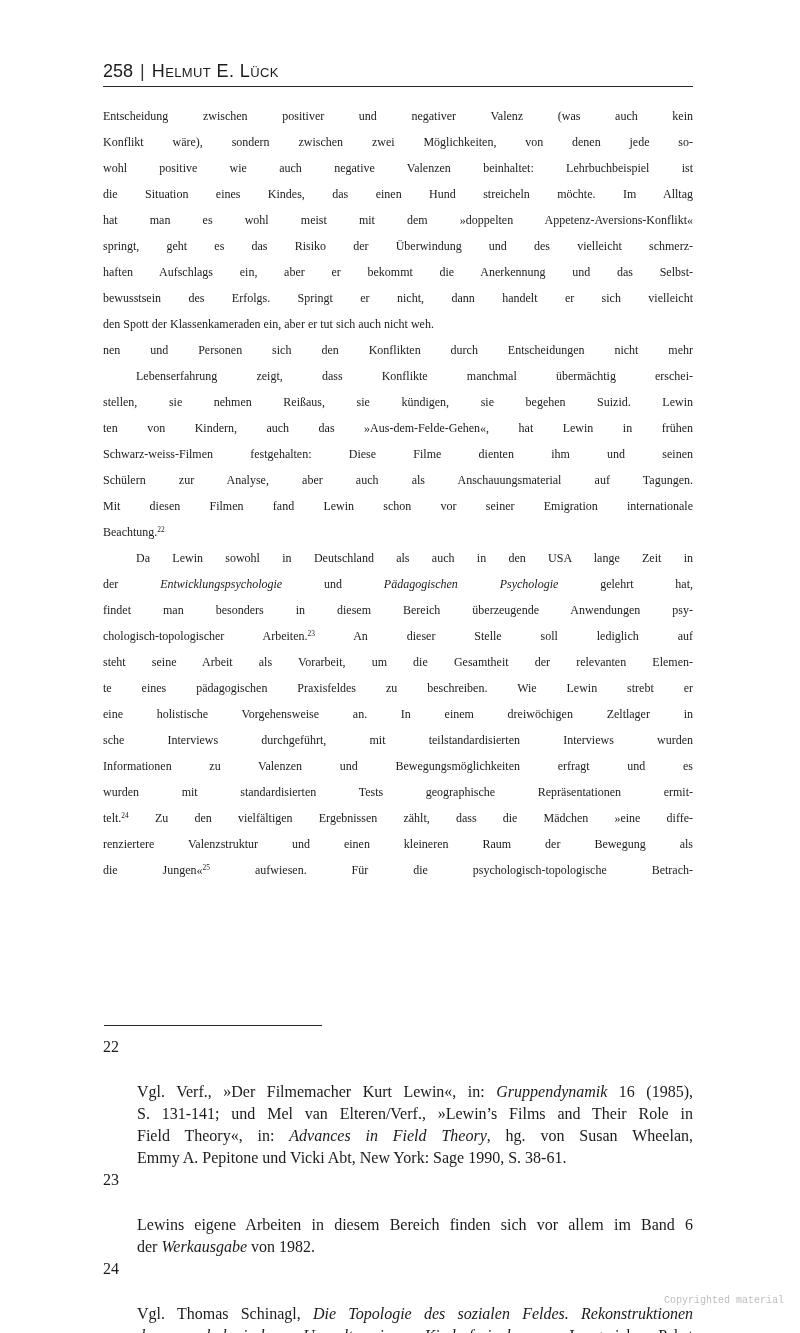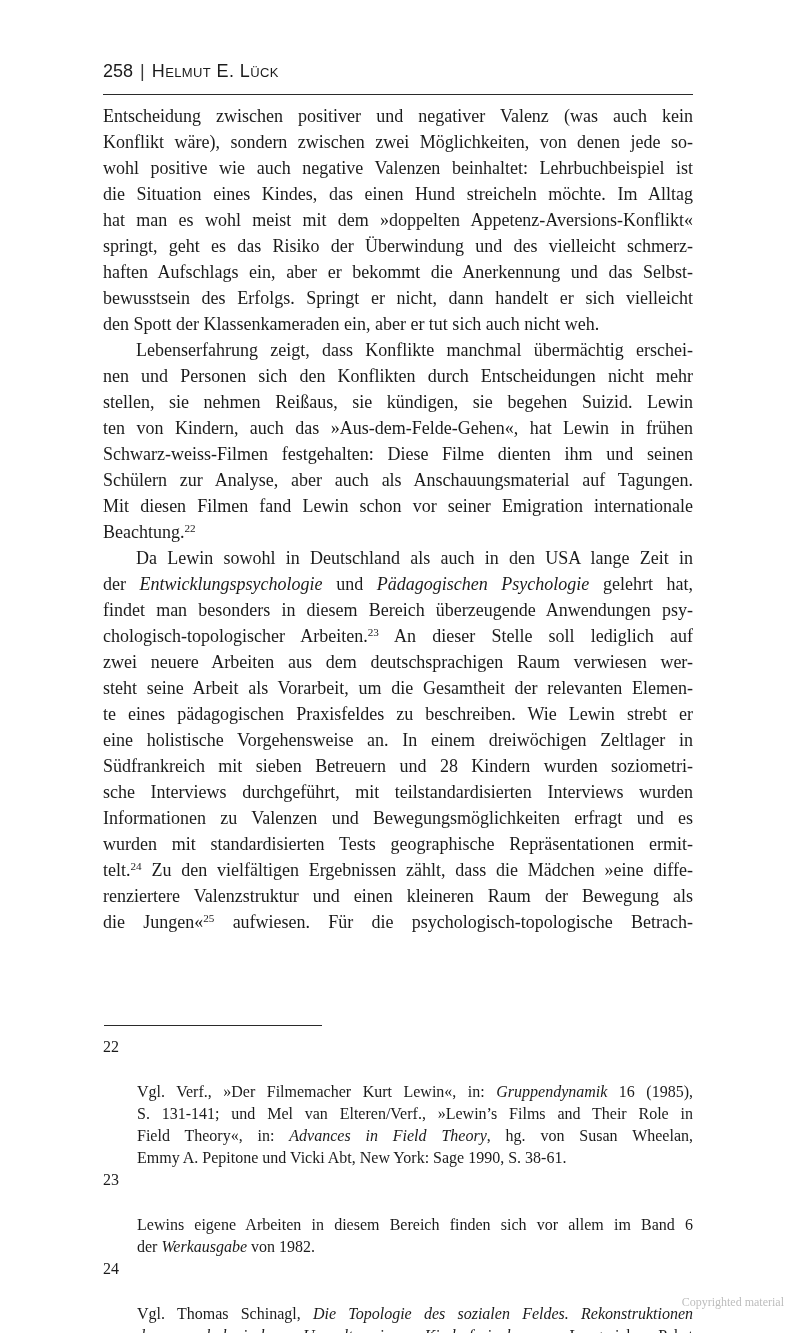--- a/index.html
+++ b/index.html
@@ -13,33 +13,33 @@
     color: var(--c-text, #1b1b1b);
   }
   .page-header {
     position: absolute;
     left: 103px;
     top: 61px;
     width: 590px;
     font-family: "Liberation Sans", "DejaVu Sans", sans-serif;
     font-size: 18px;
     line-height: 21px;
-    padding-bottom: 12px;
+    padding-bottom: 4px;
     border-bottom: 1.5px solid var(--c-rule, #2a2a2a);
     color: var(--c-text, #1b1b1b);
     white-space: nowrap;
   }
   .page-header .sep { margin: 0 7px; font-weight: 300; color: #3a3a3a; }
   .page-header .author { font-variant: small-caps; letter-spacing: 0.4px; }
   .body-text {
     position: absolute;
     left: 103px;
     top: 103px;
     width: 590px;
-    font-size: 18px;
+    font-size: 12px;
     line-height: 26px;
   }
   .body-text .line { height: 26px; }
   .line {
     text-align: justify;
     text-align-last: justify;
     overflow: hidden;
   }
   .line.left-last { text-align-last: left; }
   .line.indent { text-indent: 33px; }
@@ -66,22 +66,22 @@
     line-height: 22px;
   }
   .footnote { display: flex; }
   .fn-num { width: 34px; flex: none; }
   .fn-lines { flex: 1; min-width: 0; margin-top: 45px; }
   .footnotes .line { height: 22px; }
   .watermark {
     position: absolute;
     top: 1295px;
     right: 16px;
-    font-family: Liberation Serif, serif;
-    font-size: 12px;
+    font-family: Liberation Mono, monospace;
+    font-size: 10px;
     color: var(--c-watermark, #bdbdbd);
   }
 </style>
 </head>
 <body>
 
 <div class="page">
 
   <header class="page-header">
     <span>258</span><span class="sep">|</span><span class="author">Helmut E. Lück</span>
@@ -93,39 +93,37 @@
         <div class="line"><span>Konflikt wäre), sondern zwischen zwei Möglichkeiten, von denen jede so-</span></div>
         <div class="line"><span>wohl positive wie auch negative Valenzen beinhaltet: Lehrbuchbeispiel ist</span></div>
         <div class="line"><span>die Situation eines Kindes, das einen Hund streicheln möchte. Im Alltag</span></div>
         <div class="line"><span>hat man es wohl meist mit dem »doppelten Appetenz-Aversions-Konflikt«</span></div>
         <div class="line"><span>springt, geht es das Risiko der Überwindung und des vielleicht schmerz-</span></div>
         <div class="line"><span>haften Aufschlags ein, aber er bekommt die Anerkennung und das Selbst-</span></div>
         <div class="line"><span>bewusstsein des Erfolgs. Springt er nicht, dann handelt er sich vielleicht</span></div>
         <div class="line left-last"><span>den Spott der Klassenkameraden ein, aber er tut sich auch nicht weh.</span></div>
       </div>
       <div class="para">
+        <div class="line"><span>nen und Personen sich den Konflikten durch Entscheidungen nicht mehr</span></div>
         <div class="line indent"><span>Lebenserfahrung zeigt, dass Konflikte manchmal übermächtig erschei-</span></div>
-        <div class="line"><span>nen und Personen sich den Konflikten durch Entscheidungen nicht mehr</span></div>
         <div class="line"><span>stellen, sie nehmen Reißaus, sie kündigen, sie begehen Suizid. Lewin</span></div>
         <div class="line"><span>ten von Kindern, auch das »Aus-dem-Felde-Gehen«, hat Lewin in frühen</span></div>
         <div class="line"><span>Schwarz-weiss-Filmen festgehalten: Diese Filme dienten ihm und seinen</span></div>
         <div class="line"><span>Schülern zur Analyse, aber auch als Anschauungsmaterial auf Tagungen.</span></div>
         <div class="line"><span>Mit diesen Filmen fand Lewin schon vor seiner Emigration internationale</span></div>
         <div class="line left-last"><span>Beachtung.</span><span class="sup">22</span></div>
       </div>
       <div class="para">
         <div class="line indent"><span>Da Lewin sowohl in Deutschland als auch in den USA lange Zeit in</span></div>
         <div class="line"><span>der </span><span class="it">Entwicklungspsychologie</span><span> und </span><span class="it">Pädagogischen Psychologie</span><span> gelehrt hat,</span></div>
         <div class="line"><span>findet man besonders in diesem Bereich überzeugende Anwendungen psy-</span></div>
         <div class="line"><span>chologisch-topologischer Arbeiten.</span><span class="sup">23</span><span> An dieser Stelle soll lediglich auf</span></div>
-        <div class="line"><span>zwei neuere Arbeiten aus dem deutschsprachigen Raum verwiesen wer-</span></div>
         <div class="line"><span>steht seine Arbeit als Vorarbeit, um die Gesamtheit der relevanten Elemen-</span></div>
         <div class="line"><span>te eines pädagogischen Praxisfeldes zu beschreiben. Wie Lewin strebt er</span></div>
         <div class="line"><span>eine holistische Vorgehensweise an. In einem dreiwöchigen Zeltlager in</span></div>
-        <div class="line"><span>Südfrankreich mit sieben Betreuern und 28 Kindern wurden soziometri-</span></div>
         <div class="line"><span>sche Interviews durchgeführt, mit teilstandardisierten Interviews wurden</span></div>
         <div class="line"><span>Informationen zu Valenzen und Bewegungsmöglichkeiten erfragt und es</span></div>
         <div class="line"><span>wurden mit standardisierten Tests geographische Repräsentationen ermit-</span></div>
         <div class="line"><span>telt.</span><span class="sup">24</span><span> Zu den vielfältigen Ergebnissen zählt, dass die Mädchen »eine diffe-</span></div>
         <div class="line"><span>renziertere Valenzstruktur und einen kleineren Raum der Bewegung als</span></div>
         <div class="line"><span>die Jungen«</span><span class="sup">25</span><span> aufwiesen. Für die psychologisch-topologische Betrach-</span></div>
       </div>
     </main>
 
   <div class="fn-sep"></div>

